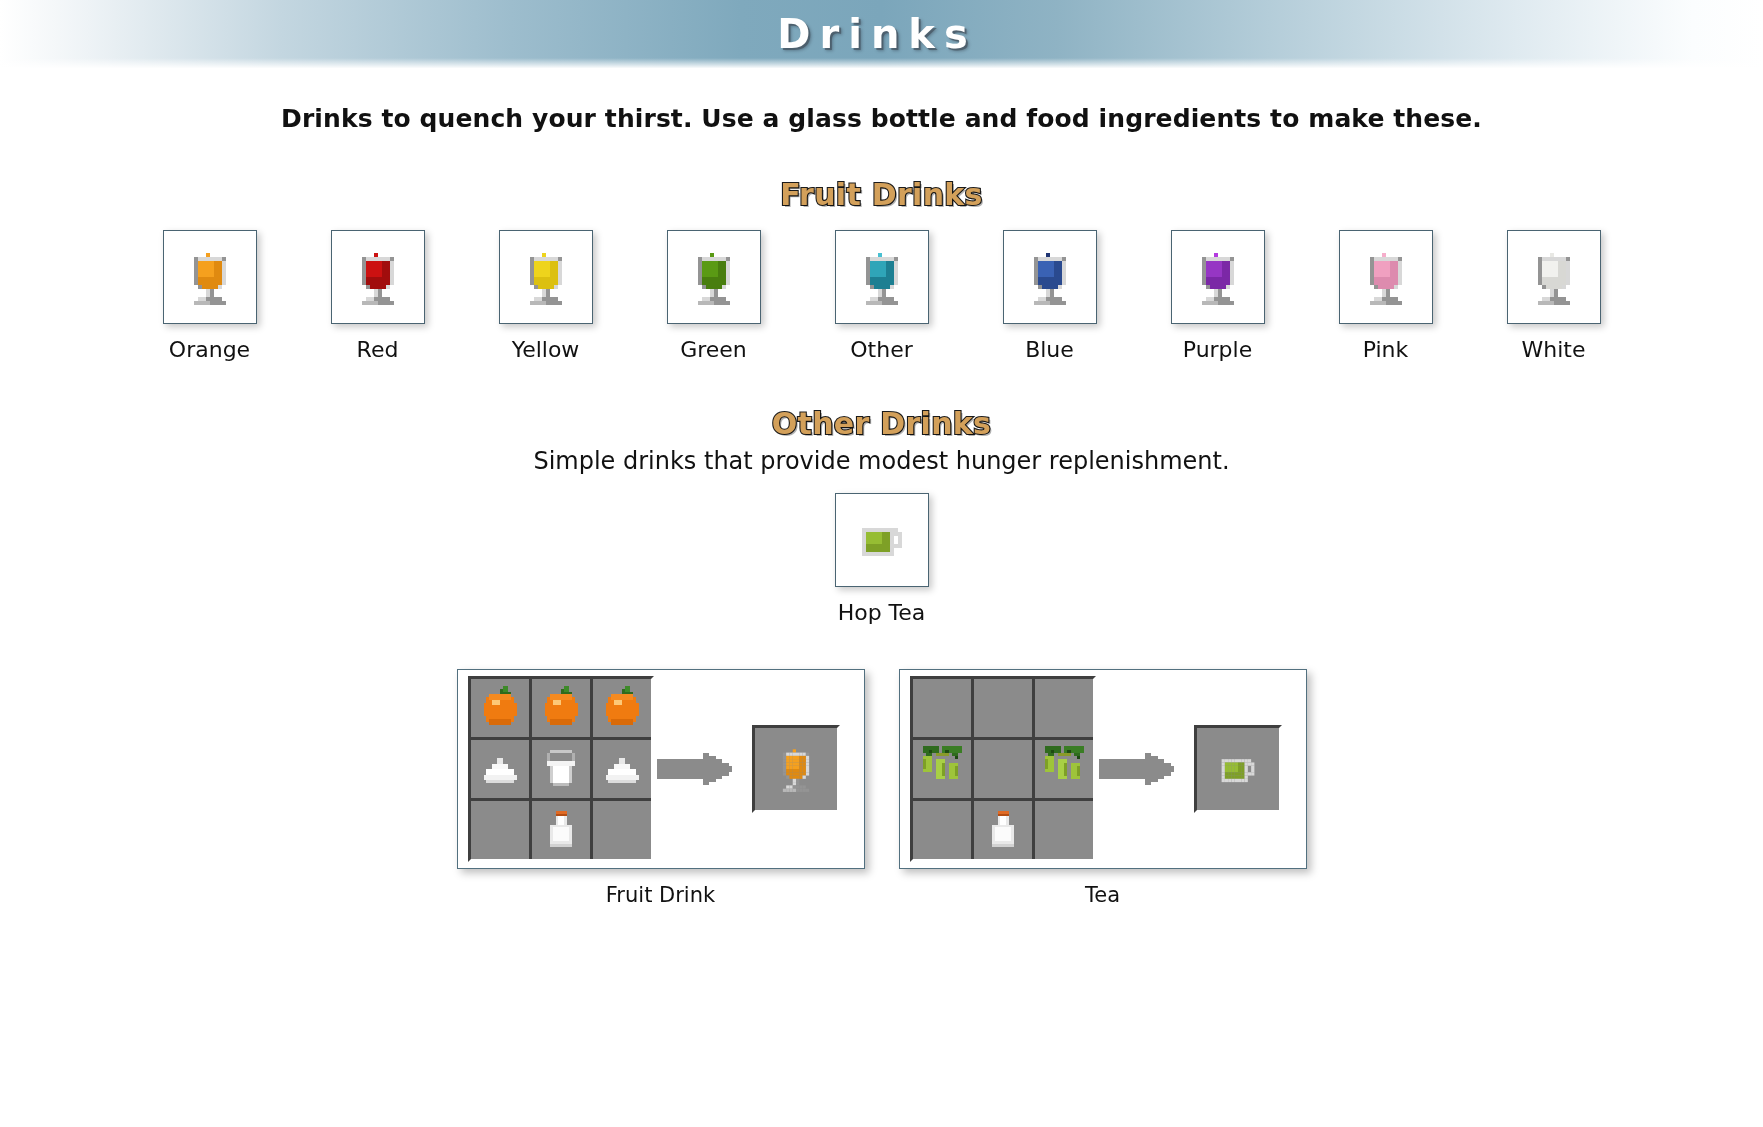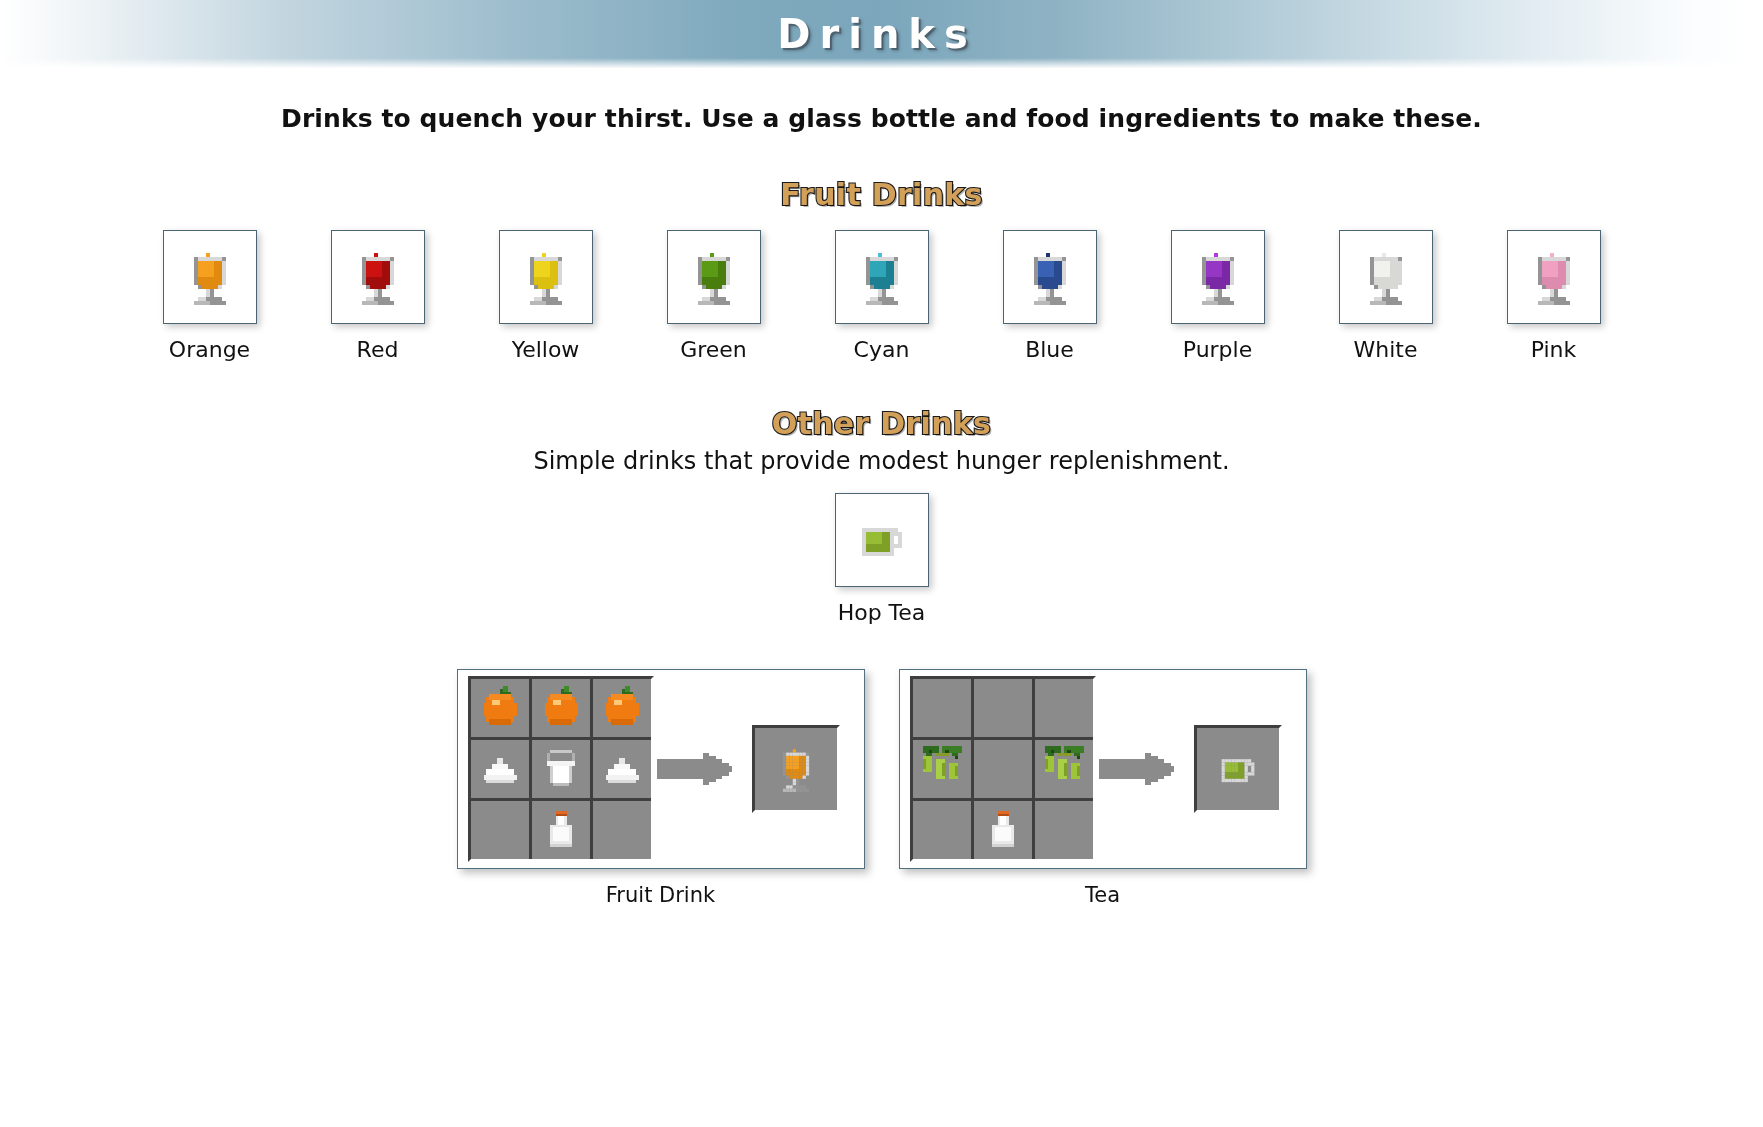--- a/index.html
+++ b/index.html
@@ -649,21 +649,21 @@
               <i style="grid-area: 15 / 5; background: rgb(184, 184, 184);"></i>
               <i style="grid-area: 15 / 6; background: rgb(184, 184, 184);"></i>
               <i style="grid-area: 15 / 7; background: rgb(184, 184, 184);"></i>
               <i style="grid-area: 15 / 8; background: rgb(184, 184, 184);"></i>
               <i style="grid-area: 15 / 9; background: rgb(148, 148, 148);"></i>
               <i style="grid-area: 15 / 10; background: rgb(148, 148, 148);"></i>
               <i style="grid-area: 15 / 11; background: rgb(148, 148, 148);"></i>
               <i style="grid-area: 15 / 12; background: rgb(148, 148, 148);"></i>
             </div>
           </div>
-          <div class="item-label">Cyan</div>
+          <div class="item-label">Other</div>
         </div>
         <div class="item">
           <div class="item-box">
             <div class="glass">
               <i style="grid-area: 3 / 8; background: rgb(31, 52, 115);"></i>
               <i style="grid-area: 4 / 5; background: rgb(148, 148, 148);"></i>
               <i style="grid-area: 4 / 6; background: rgb(216, 216, 216);"></i>
               <i style="grid-area: 4 / 7; background: rgb(216, 216, 216);"></i>
               <i style="grid-area: 4 / 8; background: rgb(216, 216, 216);"></i>
               <i style="grid-area: 4 / 9; background: rgb(216, 216, 216);"></i>
@@ -830,20 +830,108 @@
               <i style="grid-area: 15 / 10; background: rgb(148, 148, 148);"></i>
               <i style="grid-area: 15 / 11; background: rgb(148, 148, 148);"></i>
               <i style="grid-area: 15 / 12; background: rgb(148, 148, 148);"></i>
             </div>
           </div>
           <div class="item-label">Purple</div>
         </div>
         <div class="item">
           <div class="item-box">
             <div class="glass">
+              <i style="grid-area: 3 / 8; background: rgb(246, 174, 203);"></i>
+              <i style="grid-area: 4 / 5; background: rgb(148, 148, 148);"></i>
+              <i style="grid-area: 4 / 6; background: rgb(216, 216, 216);"></i>
+              <i style="grid-area: 4 / 7; background: rgb(216, 216, 216);"></i>
+              <i style="grid-area: 4 / 8; background: rgb(216, 216, 216);"></i>
+              <i style="grid-area: 4 / 9; background: rgb(216, 216, 216);"></i>
+              <i style="grid-area: 4 / 10; background: rgb(216, 216, 216);"></i>
+              <i style="grid-area: 4 / 11; background: rgb(216, 216, 216);"></i>
+              <i style="grid-area: 4 / 12; background: rgb(148, 148, 148);"></i>
+              <i style="grid-area: 5 / 5; background: rgb(148, 148, 148);"></i>
+              <i style="grid-area: 5 / 12; background: rgb(216, 216, 216);"></i>
+              <i style="grid-area: 5 / 6; background: rgb(240, 160, 192);"></i>
+              <i style="grid-area: 5 / 7; background: rgb(240, 160, 192);"></i>
+              <i style="grid-area: 5 / 8; background: rgb(240, 160, 192);"></i>
+              <i style="grid-area: 5 / 9; background: rgb(240, 160, 192);"></i>
+              <i style="grid-area: 5 / 10; background: rgb(221, 139, 174);"></i>
+              <i style="grid-area: 5 / 11; background: rgb(221, 139, 174);"></i>
+              <i style="grid-area: 6 / 5; background: rgb(148, 148, 148);"></i>
+              <i style="grid-area: 6 / 12; background: rgb(216, 216, 216);"></i>
+              <i style="grid-area: 6 / 6; background: rgb(240, 160, 192);"></i>
+              <i style="grid-area: 6 / 7; background: rgb(240, 160, 192);"></i>
+              <i style="grid-area: 6 / 8; background: rgb(240, 160, 192);"></i>
+              <i style="grid-area: 6 / 9; background: rgb(240, 160, 192);"></i>
+              <i style="grid-area: 6 / 10; background: rgb(221, 139, 174);"></i>
+              <i style="grid-area: 6 / 11; background: rgb(221, 139, 174);"></i>
+              <i style="grid-area: 7 / 5; background: rgb(148, 148, 148);"></i>
+              <i style="grid-area: 7 / 12; background: rgb(216, 216, 216);"></i>
+              <i style="grid-area: 7 / 6; background: rgb(240, 160, 192);"></i>
+              <i style="grid-area: 7 / 7; background: rgb(240, 160, 192);"></i>
+              <i style="grid-area: 7 / 8; background: rgb(240, 160, 192);"></i>
+              <i style="grid-area: 7 / 9; background: rgb(240, 160, 192);"></i>
+              <i style="grid-area: 7 / 10; background: rgb(221, 139, 174);"></i>
+              <i style="grid-area: 7 / 11; background: rgb(221, 139, 174);"></i>
+              <i style="grid-area: 8 / 5; background: rgb(148, 148, 148);"></i>
+              <i style="grid-area: 8 / 12; background: rgb(216, 216, 216);"></i>
+              <i style="grid-area: 8 / 6; background: rgb(240, 160, 192);"></i>
+              <i style="grid-area: 8 / 7; background: rgb(240, 160, 192);"></i>
+              <i style="grid-area: 8 / 8; background: rgb(240, 160, 192);"></i>
+              <i style="grid-area: 8 / 9; background: rgb(240, 160, 192);"></i>
+              <i style="grid-area: 8 / 10; background: rgb(221, 139, 174);"></i>
+              <i style="grid-area: 8 / 11; background: rgb(221, 139, 174);"></i>
+              <i style="grid-area: 9 / 5; background: rgb(148, 148, 148);"></i>
+              <i style="grid-area: 9 / 12; background: rgb(216, 216, 216);"></i>
+              <i style="grid-area: 9 / 6; background: rgb(221, 139, 174);"></i>
+              <i style="grid-area: 9 / 7; background: rgb(221, 139, 174);"></i>
+              <i style="grid-area: 9 / 8; background: rgb(221, 139, 174);"></i>
+              <i style="grid-area: 9 / 9; background: rgb(221, 139, 174);"></i>
+              <i style="grid-area: 9 / 10; background: rgb(221, 139, 174);"></i>
+              <i style="grid-area: 9 / 11; background: rgb(221, 139, 174);"></i>
+              <i style="grid-area: 10 / 5; background: rgb(148, 148, 148);"></i>
+              <i style="grid-area: 10 / 12; background: rgb(216, 216, 216);"></i>
+              <i style="grid-area: 10 / 6; background: rgb(221, 139, 174);"></i>
+              <i style="grid-area: 10 / 7; background: rgb(221, 139, 174);"></i>
+              <i style="grid-area: 10 / 8; background: rgb(221, 139, 174);"></i>
+              <i style="grid-area: 10 / 9; background: rgb(221, 139, 174);"></i>
+              <i style="grid-area: 10 / 10; background: rgb(221, 139, 174);"></i>
+              <i style="grid-area: 10 / 11; background: rgb(221, 139, 174);"></i>
+              <i style="grid-area: 11 / 6; background: rgb(148, 148, 148);"></i>
+              <i style="grid-area: 11 / 7; background: rgb(221, 139, 174);"></i>
+              <i style="grid-area: 11 / 8; background: rgb(221, 139, 174);"></i>
+              <i style="grid-area: 11 / 9; background: rgb(221, 139, 174);"></i>
+              <i style="grid-area: 11 / 10; background: rgb(221, 139, 174);"></i>
+              <i style="grid-area: 11 / 11; background: rgb(216, 216, 216);"></i>
+              <i style="grid-area: 12 / 8; background: rgb(216, 216, 216);"></i>
+              <i style="grid-area: 12 / 9; background: rgb(148, 148, 148);"></i>
+              <i style="grid-area: 13 / 8; background: rgb(216, 216, 216);"></i>
+              <i style="grid-area: 13 / 9; background: rgb(148, 148, 148);"></i>
+              <i style="grid-area: 14 / 6; background: rgb(216, 216, 216);"></i>
+              <i style="grid-area: 14 / 7; background: rgb(216, 216, 216);"></i>
+              <i style="grid-area: 14 / 8; background: rgb(148, 148, 148);"></i>
+              <i style="grid-area: 14 / 9; background: rgb(148, 148, 148);"></i>
+              <i style="grid-area: 14 / 10; background: rgb(148, 148, 148);"></i>
+              <i style="grid-area: 14 / 11; background: rgb(148, 148, 148);"></i>
+              <i style="grid-area: 15 / 5; background: rgb(184, 184, 184);"></i>
+              <i style="grid-area: 15 / 6; background: rgb(184, 184, 184);"></i>
+              <i style="grid-area: 15 / 7; background: rgb(184, 184, 184);"></i>
+              <i style="grid-area: 15 / 8; background: rgb(184, 184, 184);"></i>
+              <i style="grid-area: 15 / 9; background: rgb(148, 148, 148);"></i>
+              <i style="grid-area: 15 / 10; background: rgb(148, 148, 148);"></i>
+              <i style="grid-area: 15 / 11; background: rgb(148, 148, 148);"></i>
+              <i style="grid-area: 15 / 12; background: rgb(148, 148, 148);"></i>
+            </div>
+          </div>
+          <div class="item-label">Pink</div>
+        </div>
+        <div class="item">
+          <div class="item-box">
+            <div class="glass">
               <i style="grid-area: 3 / 8; background: rgb(232, 232, 228);"></i>
               <i style="grid-area: 4 / 5; background: rgb(148, 148, 148);"></i>
               <i style="grid-area: 4 / 6; background: rgb(216, 216, 216);"></i>
               <i style="grid-area: 4 / 7; background: rgb(216, 216, 216);"></i>
               <i style="grid-area: 4 / 8; background: rgb(216, 216, 216);"></i>
               <i style="grid-area: 4 / 9; background: rgb(216, 216, 216);"></i>
               <i style="grid-area: 4 / 10; background: rgb(216, 216, 216);"></i>
               <i style="grid-area: 4 / 11; background: rgb(216, 216, 216);"></i>
               <i style="grid-area: 4 / 12; background: rgb(148, 148, 148);"></i>
               <i style="grid-area: 5 / 5; background: rgb(148, 148, 148);"></i>
@@ -914,108 +1002,20 @@
               <i style="grid-area: 15 / 6; background: rgb(184, 184, 184);"></i>
               <i style="grid-area: 15 / 7; background: rgb(184, 184, 184);"></i>
               <i style="grid-area: 15 / 8; background: rgb(184, 184, 184);"></i>
               <i style="grid-area: 15 / 9; background: rgb(148, 148, 148);"></i>
               <i style="grid-area: 15 / 10; background: rgb(148, 148, 148);"></i>
               <i style="grid-area: 15 / 11; background: rgb(148, 148, 148);"></i>
               <i style="grid-area: 15 / 12; background: rgb(148, 148, 148);"></i>
             </div>
           </div>
           <div class="item-label">White</div>
-        </div>
-        <div class="item">
-          <div class="item-box">
-            <div class="glass">
-              <i style="grid-area: 3 / 8; background: rgb(246, 174, 203);"></i>
-              <i style="grid-area: 4 / 5; background: rgb(148, 148, 148);"></i>
-              <i style="grid-area: 4 / 6; background: rgb(216, 216, 216);"></i>
-              <i style="grid-area: 4 / 7; background: rgb(216, 216, 216);"></i>
-              <i style="grid-area: 4 / 8; background: rgb(216, 216, 216);"></i>
-              <i style="grid-area: 4 / 9; background: rgb(216, 216, 216);"></i>
-              <i style="grid-area: 4 / 10; background: rgb(216, 216, 216);"></i>
-              <i style="grid-area: 4 / 11; background: rgb(216, 216, 216);"></i>
-              <i style="grid-area: 4 / 12; background: rgb(148, 148, 148);"></i>
-              <i style="grid-area: 5 / 5; background: rgb(148, 148, 148);"></i>
-              <i style="grid-area: 5 / 12; background: rgb(216, 216, 216);"></i>
-              <i style="grid-area: 5 / 6; background: rgb(240, 160, 192);"></i>
-              <i style="grid-area: 5 / 7; background: rgb(240, 160, 192);"></i>
-              <i style="grid-area: 5 / 8; background: rgb(240, 160, 192);"></i>
-              <i style="grid-area: 5 / 9; background: rgb(240, 160, 192);"></i>
-              <i style="grid-area: 5 / 10; background: rgb(221, 139, 174);"></i>
-              <i style="grid-area: 5 / 11; background: rgb(221, 139, 174);"></i>
-              <i style="grid-area: 6 / 5; background: rgb(148, 148, 148);"></i>
-              <i style="grid-area: 6 / 12; background: rgb(216, 216, 216);"></i>
-              <i style="grid-area: 6 / 6; background: rgb(240, 160, 192);"></i>
-              <i style="grid-area: 6 / 7; background: rgb(240, 160, 192);"></i>
-              <i style="grid-area: 6 / 8; background: rgb(240, 160, 192);"></i>
-              <i style="grid-area: 6 / 9; background: rgb(240, 160, 192);"></i>
-              <i style="grid-area: 6 / 10; background: rgb(221, 139, 174);"></i>
-              <i style="grid-area: 6 / 11; background: rgb(221, 139, 174);"></i>
-              <i style="grid-area: 7 / 5; background: rgb(148, 148, 148);"></i>
-              <i style="grid-area: 7 / 12; background: rgb(216, 216, 216);"></i>
-              <i style="grid-area: 7 / 6; background: rgb(240, 160, 192);"></i>
-              <i style="grid-area: 7 / 7; background: rgb(240, 160, 192);"></i>
-              <i style="grid-area: 7 / 8; background: rgb(240, 160, 192);"></i>
-              <i style="grid-area: 7 / 9; background: rgb(240, 160, 192);"></i>
-              <i style="grid-area: 7 / 10; background: rgb(221, 139, 174);"></i>
-              <i style="grid-area: 7 / 11; background: rgb(221, 139, 174);"></i>
-              <i style="grid-area: 8 / 5; background: rgb(148, 148, 148);"></i>
-              <i style="grid-area: 8 / 12; background: rgb(216, 216, 216);"></i>
-              <i style="grid-area: 8 / 6; background: rgb(240, 160, 192);"></i>
-              <i style="grid-area: 8 / 7; background: rgb(240, 160, 192);"></i>
-              <i style="grid-area: 8 / 8; background: rgb(240, 160, 192);"></i>
-              <i style="grid-area: 8 / 9; background: rgb(240, 160, 192);"></i>
-              <i style="grid-area: 8 / 10; background: rgb(221, 139, 174);"></i>
-              <i style="grid-area: 8 / 11; background: rgb(221, 139, 174);"></i>
-              <i style="grid-area: 9 / 5; background: rgb(148, 148, 148);"></i>
-              <i style="grid-area: 9 / 12; background: rgb(216, 216, 216);"></i>
-              <i style="grid-area: 9 / 6; background: rgb(221, 139, 174);"></i>
-              <i style="grid-area: 9 / 7; background: rgb(221, 139, 174);"></i>
-              <i style="grid-area: 9 / 8; background: rgb(221, 139, 174);"></i>
-              <i style="grid-area: 9 / 9; background: rgb(221, 139, 174);"></i>
-              <i style="grid-area: 9 / 10; background: rgb(221, 139, 174);"></i>
-              <i style="grid-area: 9 / 11; background: rgb(221, 139, 174);"></i>
-              <i style="grid-area: 10 / 5; background: rgb(148, 148, 148);"></i>
-              <i style="grid-area: 10 / 12; background: rgb(216, 216, 216);"></i>
-              <i style="grid-area: 10 / 6; background: rgb(221, 139, 174);"></i>
-              <i style="grid-area: 10 / 7; background: rgb(221, 139, 174);"></i>
-              <i style="grid-area: 10 / 8; background: rgb(221, 139, 174);"></i>
-              <i style="grid-area: 10 / 9; background: rgb(221, 139, 174);"></i>
-              <i style="grid-area: 10 / 10; background: rgb(221, 139, 174);"></i>
-              <i style="grid-area: 10 / 11; background: rgb(221, 139, 174);"></i>
-              <i style="grid-area: 11 / 6; background: rgb(148, 148, 148);"></i>
-              <i style="grid-area: 11 / 7; background: rgb(221, 139, 174);"></i>
-              <i style="grid-area: 11 / 8; background: rgb(221, 139, 174);"></i>
-              <i style="grid-area: 11 / 9; background: rgb(221, 139, 174);"></i>
-              <i style="grid-area: 11 / 10; background: rgb(221, 139, 174);"></i>
-              <i style="grid-area: 11 / 11; background: rgb(216, 216, 216);"></i>
-              <i style="grid-area: 12 / 8; background: rgb(216, 216, 216);"></i>
-              <i style="grid-area: 12 / 9; background: rgb(148, 148, 148);"></i>
-              <i style="grid-area: 13 / 8; background: rgb(216, 216, 216);"></i>
-              <i style="grid-area: 13 / 9; background: rgb(148, 148, 148);"></i>
-              <i style="grid-area: 14 / 6; background: rgb(216, 216, 216);"></i>
-              <i style="grid-area: 14 / 7; background: rgb(216, 216, 216);"></i>
-              <i style="grid-area: 14 / 8; background: rgb(148, 148, 148);"></i>
-              <i style="grid-area: 14 / 9; background: rgb(148, 148, 148);"></i>
-              <i style="grid-area: 14 / 10; background: rgb(148, 148, 148);"></i>
-              <i style="grid-area: 14 / 11; background: rgb(148, 148, 148);"></i>
-              <i style="grid-area: 15 / 5; background: rgb(184, 184, 184);"></i>
-              <i style="grid-area: 15 / 6; background: rgb(184, 184, 184);"></i>
-              <i style="grid-area: 15 / 7; background: rgb(184, 184, 184);"></i>
-              <i style="grid-area: 15 / 8; background: rgb(184, 184, 184);"></i>
-              <i style="grid-area: 15 / 9; background: rgb(148, 148, 148);"></i>
-              <i style="grid-area: 15 / 10; background: rgb(148, 148, 148);"></i>
-              <i style="grid-area: 15 / 11; background: rgb(148, 148, 148);"></i>
-              <i style="grid-area: 15 / 12; background: rgb(148, 148, 148);"></i>
-            </div>
-          </div>
-          <div class="item-label">Pink</div>
         </div>
       </div>
     </div>
     <div class="section">
       <h2 class="section-heading">Other Drinks</h2>
       <p class="section-subtitle">Simple drinks that provide modest hunger replenishment.</p>
       <div class="item-row">
         <div class="item">
           <div class="item-box">
             <div class="glass">

